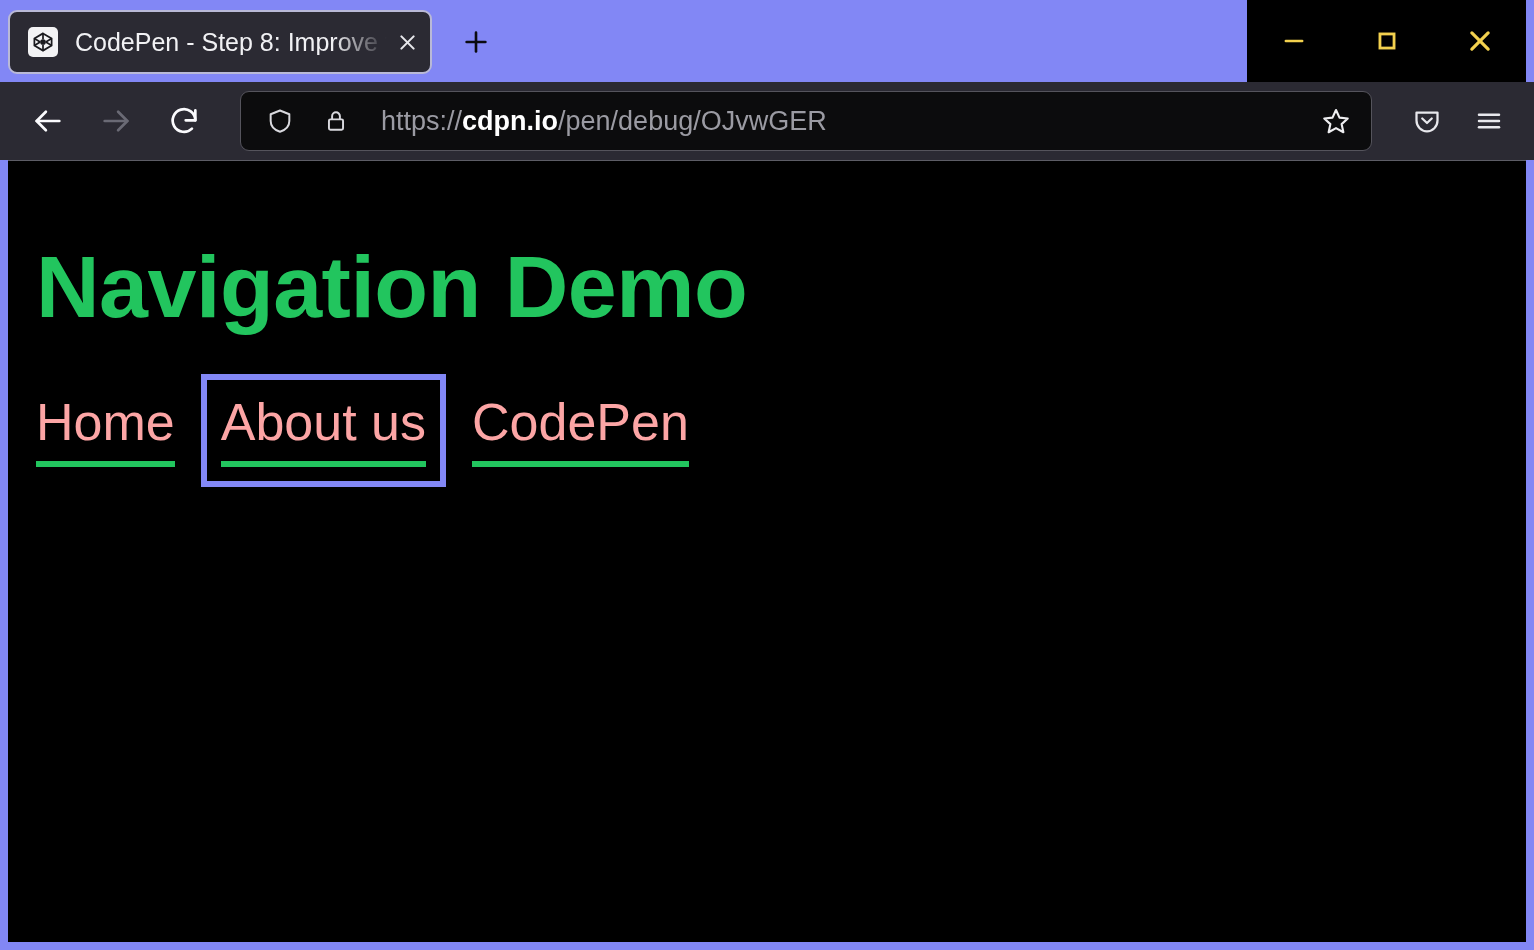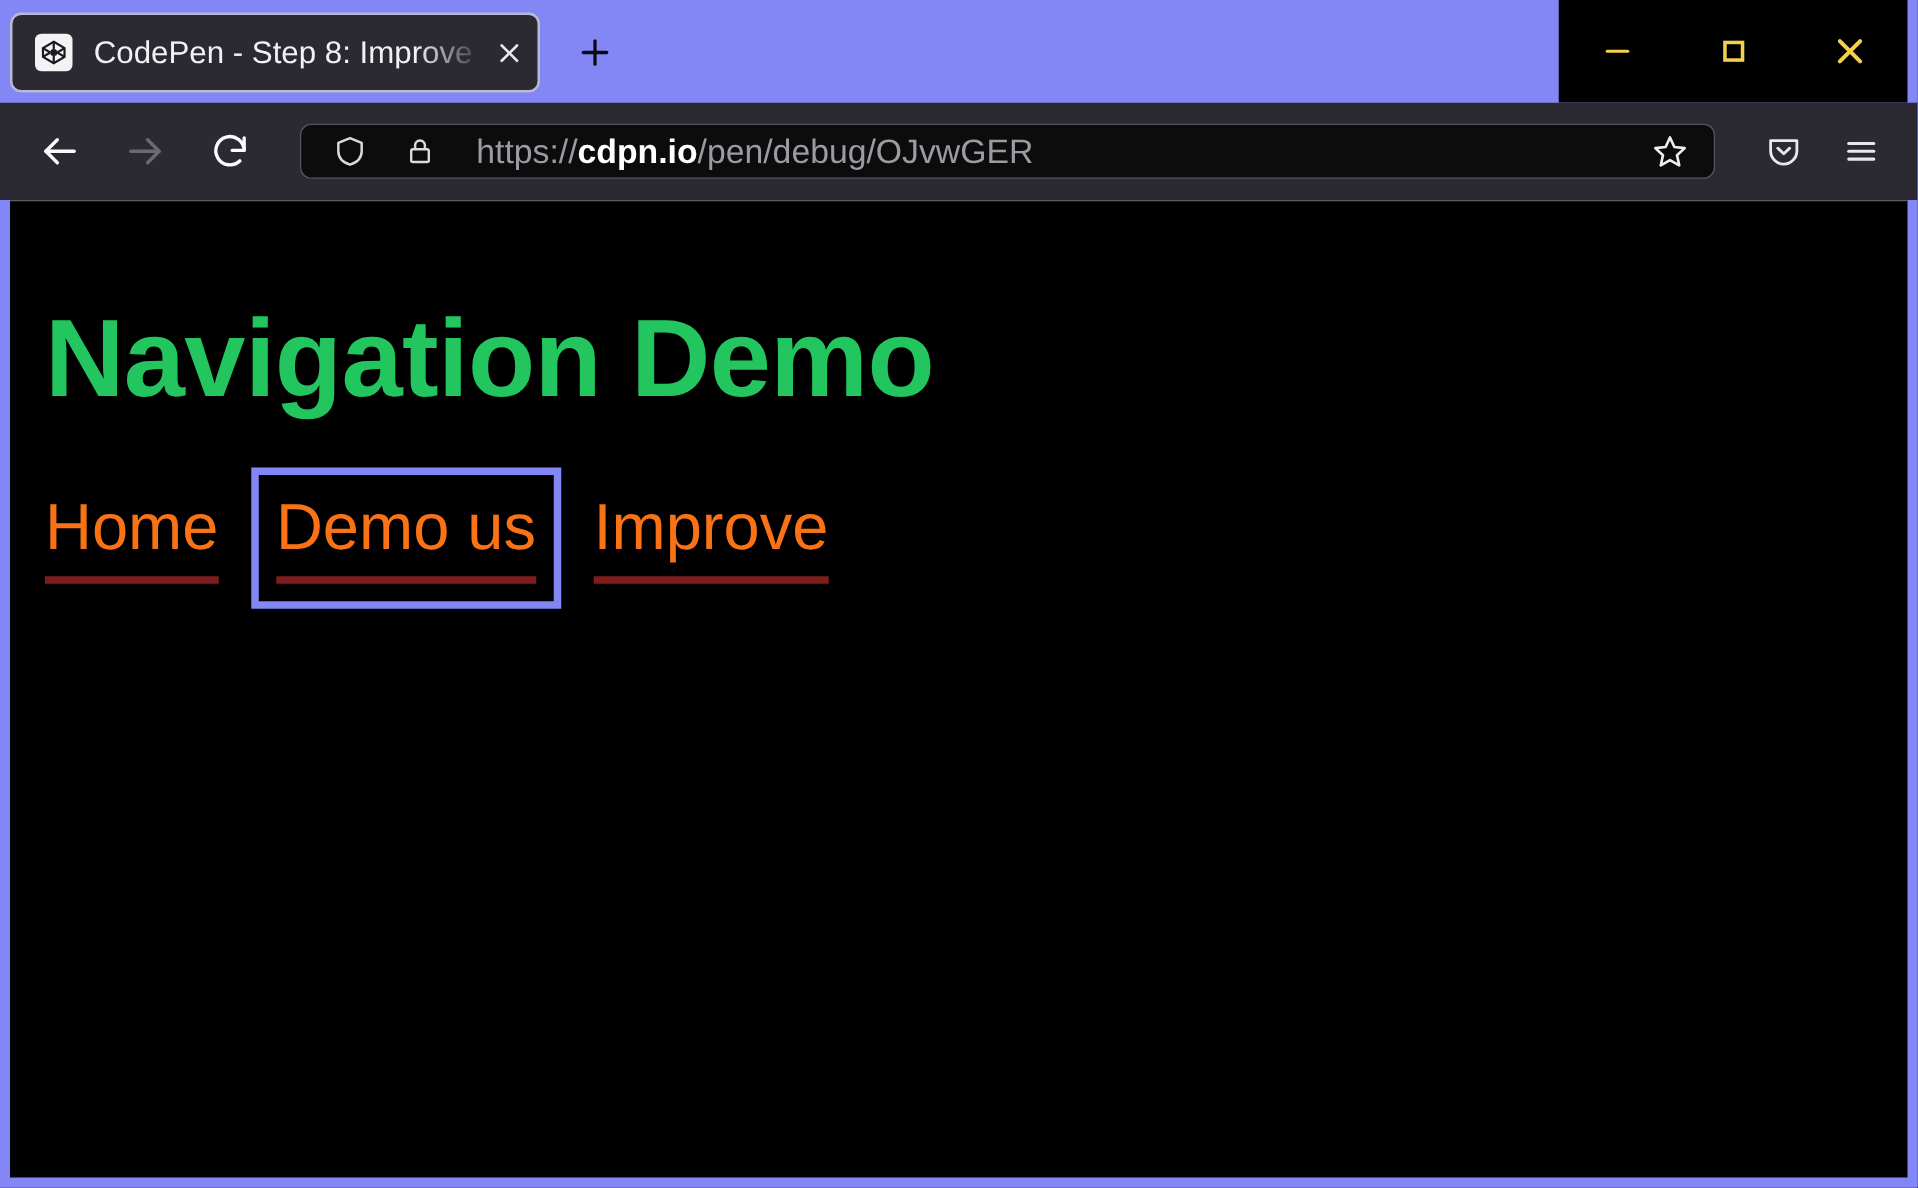--- a/index.html
+++ b/index.html
@@ -133,21 +133,21 @@
     display: flex;
     align-items: center;
     justify-content: center;
     border-radius: 6px;
     color: #fbfbfe;
   }
   .nav-btn.disabled { color: #6a6a75; }
 
   .urlbar {
     flex: 1 1 auto;
-    height: 44px;
+    height: 60px;
     margin: 0 24px 0 22px;
     background: #0c0c0d;
     border: 1px solid #55545c;
     border-radius: 9px;
     display: flex;
     align-items: center;
     padding: 0 14px 0 22px;
     min-width: 0;
   }
   .url-ico {
@@ -207,25 +207,25 @@
   }
 
   .nav-links {
     margin-top: 60px;
     display: flex;
     align-items: flex-start;
     gap: 0;
   }
 
   .nav-link {
-    color: #f97316;
+    color: #fca5a5;
     font-size: 52px;
     line-height: 1.1;
     text-decoration: none;
-    border-bottom: 6px solid #7f1d1d;
+    border-bottom: 6px solid #22c55e;
     padding: 0 0 10px 0;
     margin-right: 32px;
     white-space: nowrap;
   }
 
   .nav-link.focused {
     outline: 6px solid #8287f5;
     outline-offset: 14px;
     margin-left: 14px;
     margin-right: 46px;
@@ -348,20 +348,20 @@
     </div>
   </div>
 
   <div class="viewport">
     <div class="page">
 
       <h1 class="page-title">Navigation Demo</h1>
 
       <nav class="nav-links">
         <a href="#" class="nav-link">Home</a>
-        <a href="#" class="nav-link focused">Demo us</a>
-        <a href="#" class="nav-link">Improve</a>
+        <a href="#" class="nav-link focused">About us</a>
+        <a href="#" class="nav-link">CodePen</a>
       </nav>
 
     </div>
   </div>
 
 </div>
 
 </body></html>

